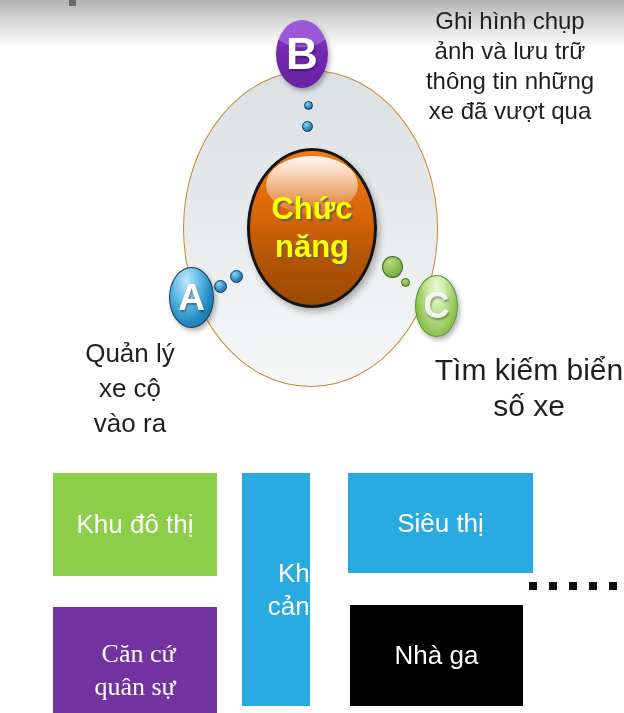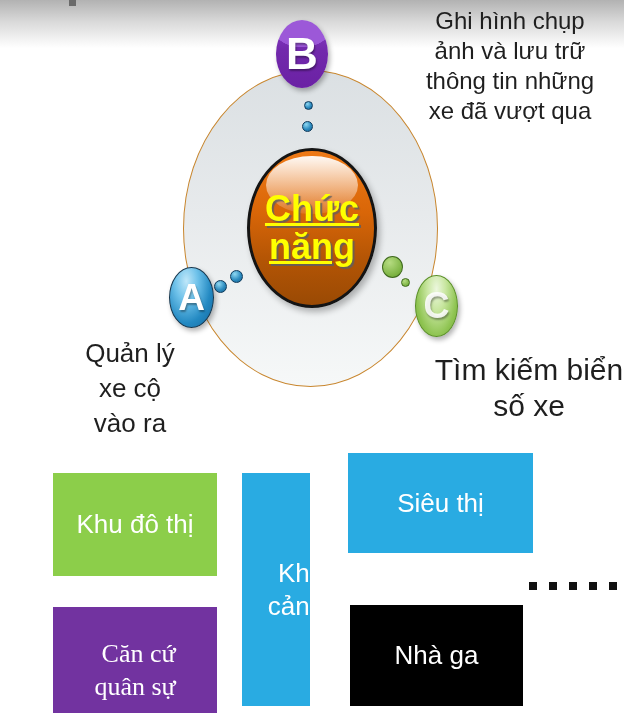--- a/index.html
+++ b/index.html
@@ -55,28 +55,27 @@
   .center-ellipse .gloss {
     position: absolute;
     left: 13%; top: 3%;
     width: 74%; height: 38%;
     border-radius: 50%;
     background: linear-gradient(180deg, rgba(255,255,255,0.95) 0%, rgba(255,205,175,0.15) 100%);
     pointer-events: none;
   }
   .center-label {
     position: relative;
-    font-size: 36px;
+    font-size: 31px;
     font-weight: bold;
     line-height: 38px;
     color: #ffff00;
     text-align: center;
     text-shadow: 2px 2px 1px rgba(95,95,95,0.85);
     white-space: pre-line;
-    text-decoration: underline;
   }
 
   
   .bubble {
     position: absolute;
     border-radius: 50%;
     display: flex;
     align-items: center;
     justify-content: center;
     color: #ffffff;
@@ -149,21 +148,21 @@
     justify-content: center;
     color: #ffffff;
     font-size: 26px;
     line-height: 33px;
     text-align: right;
     white-space: pre-line;
   }
   .block-green  { left: 53px;  top: 473px; width: 164px; height: 103px; background: #8cce4a; }
   .block-purple { left: 53px;  top: 607px; width: 164px; height: 125px;  background: #7233a0; font-family: Liberation Serif, serif; }
   .block-tallblue { left: 242px; top: 473px; width: 68px; height: 233px; background: #29abe2; padding-left: 40px; }
-  .block-blue   { left: 348px; top: 453px; width: 185px; height: 100px; background: #29abe2; }
+  .block-blue   { left: 348px; top: 473px; width: 185px; height: 100px; background: #29abe2; }
   .block-yellow { left: 350px; top: 605px; width: 173px; height: 101px; background: #000000; }
 
   
   .ellipsis {
     position: absolute;
     left: 529px; top: 582px;
     display: flex;
     gap: 12px;
   }
   .ellipsis .sq {

